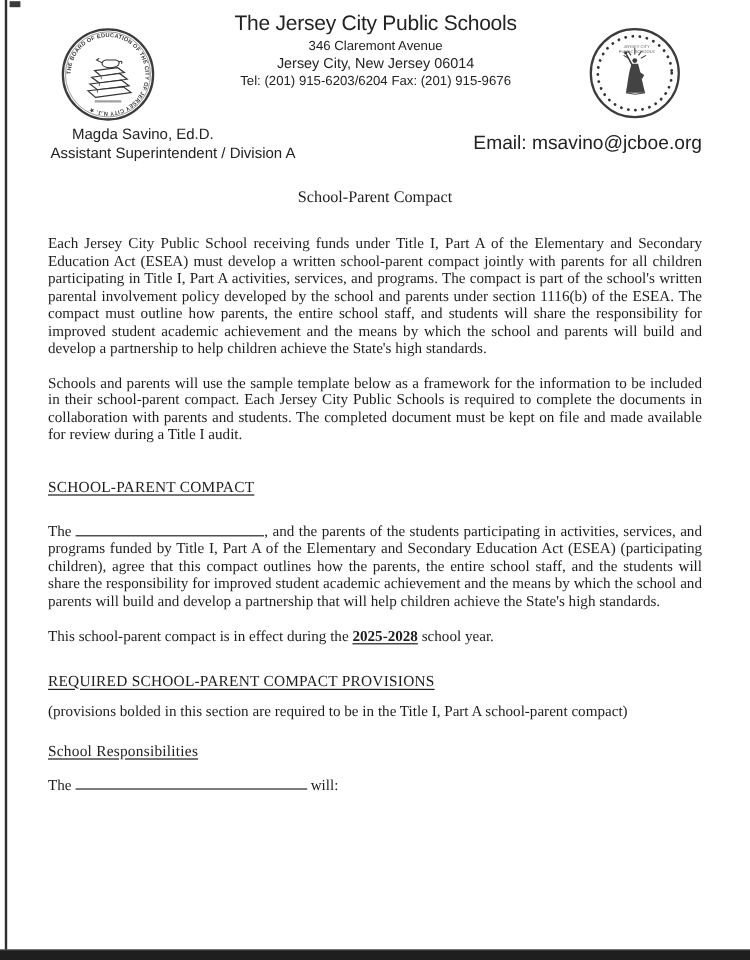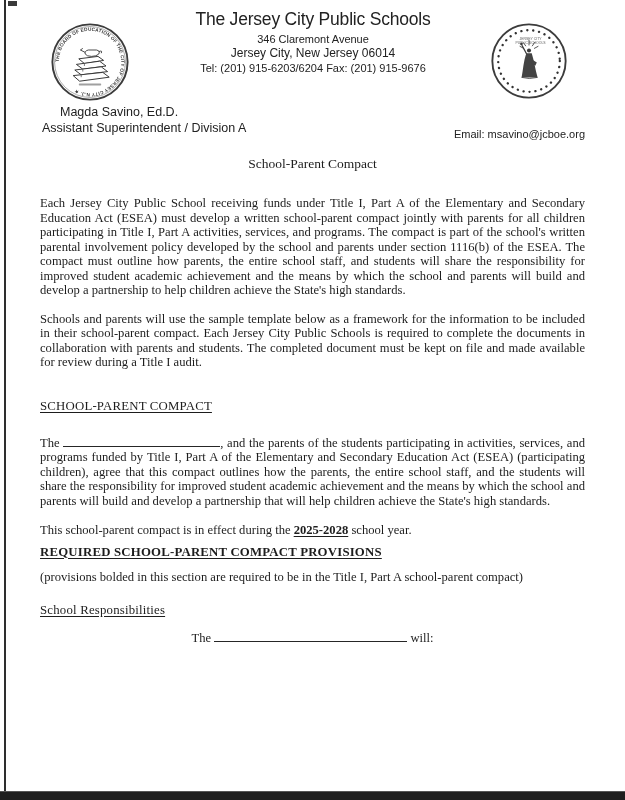--- a/index.html
+++ b/index.html
@@ -20,37 +20,37 @@
   .letterhead{
     position:absolute;left:167px;top:8px;width:292px;text-align:center;
     font-family:"Liberation Sans",sans-serif;color:#222;
   }
   .lh-name{font-size:17.5px;letter-spacing:-0.2px;line-height:22px;}
   .lh-addr{font-size:11px;line-height:14px;margin-top:2px;}
   .lh-city{font-size:12px;line-height:15px;}
   .lh-tel{font-size:11px;line-height:14px;}
   .official-name{position:absolute;left:60px;top:105px;font-family:"Liberation Sans",sans-serif;font-size:12.5px;color:#222;}
   .official-title{position:absolute;left:42px;top:121px;font-family:"Liberation Sans",sans-serif;font-size:12.5px;color:#222;}
-  .email{position:absolute;right:40px;top:111px;font-family:"Liberation Sans",sans-serif;font-size:11px;color:#222;margin-top:17px;}
+  .email{position:absolute;right:40px;top:111px;font-family:"Liberation Sans",sans-serif;font-size:16px;color:#222;}
 
   
   .content{position:absolute;left:40px;top:148px;width:545px;}
   .doc-title{text-align:center;font-size:13.5px;margin:8px 0 0;}
   p{margin:0;text-align:justify;font-size:12.6px;line-height:14.5px;}
   .p1{margin-top:24px;}
   .p2{margin-top:14px;}
   .h-underline{font-size:12.8px;text-decoration:underline;text-underline-offset:2px;letter-spacing:0.2px;}
   .h-compact{margin-top:29px;}
   .p3{margin-top:21px;}
   .effect-line{margin-top:15px;text-align:left;}
   .year{font-weight:bold;text-decoration:underline;text-underline-offset:2px;}
-  .h-required{margin-top:7px;font-weight:bold;}
+  .h-required{margin-top:23px;}
   .note{margin-top:10px;text-align:left;}
   .h-school{margin-top:19px;}
-  .final-line{margin-top:12px;text-align:center;}
+  .final-line{margin-top:12px;text-align:left;}
   .blank{display:inline-block;border-bottom:1.3px solid #262626;height:11px;vertical-align:baseline;}
   .blank.b1{width:157px;}
   .blank.b2{width:193px;}
   .pre{white-space:pre-wrap;}
 </style>
 </head>
 <body>
 
 <div class="sheet">
 

